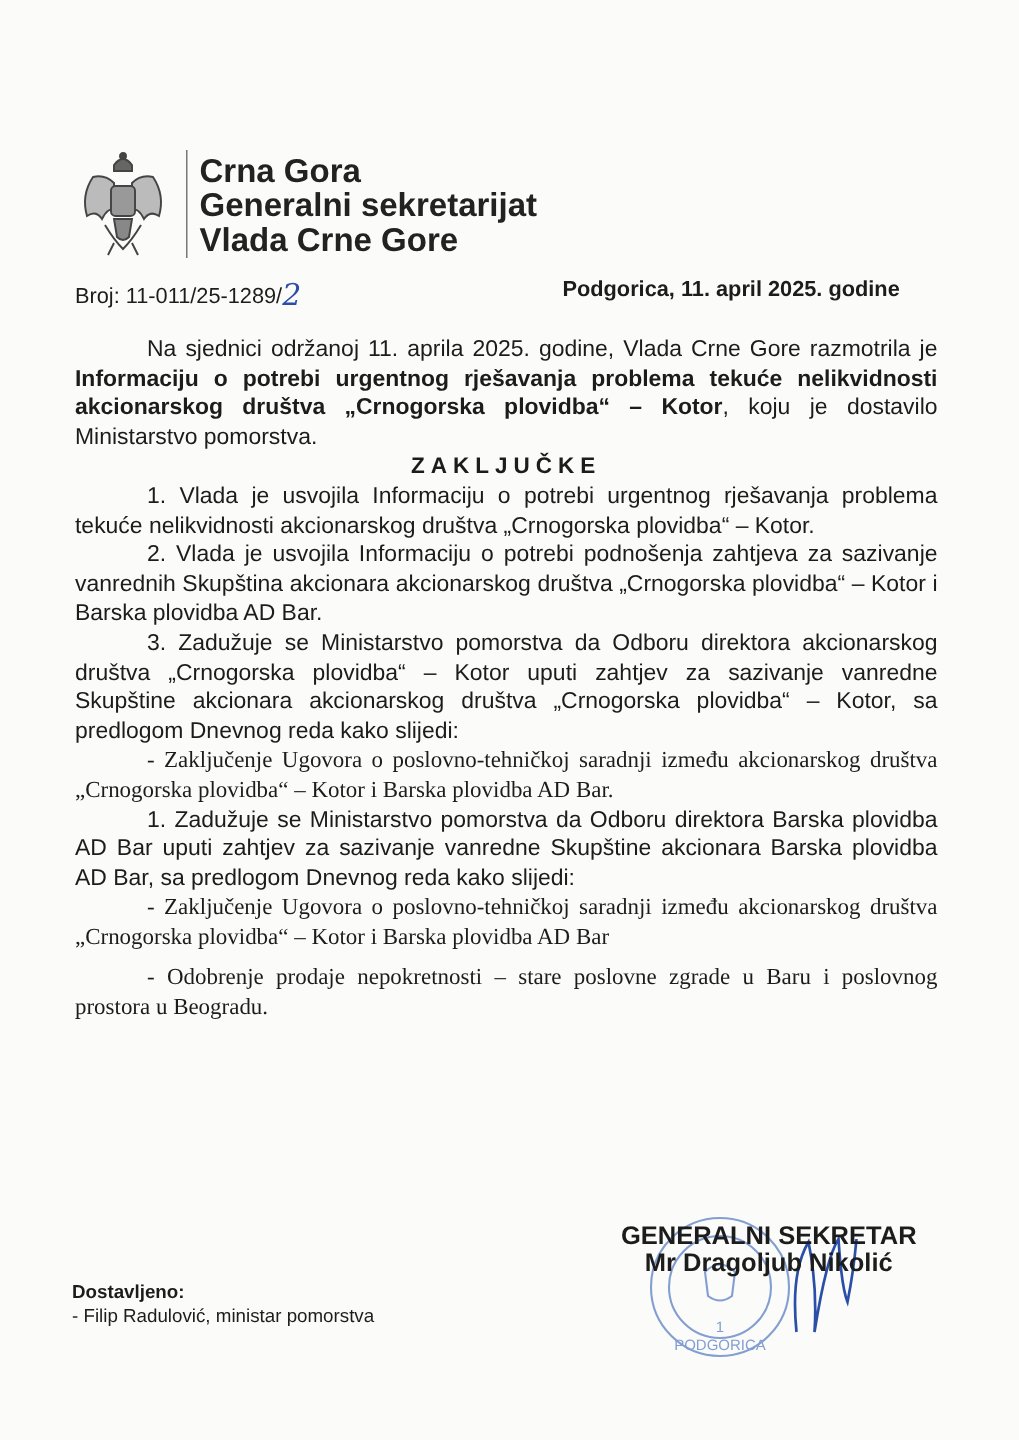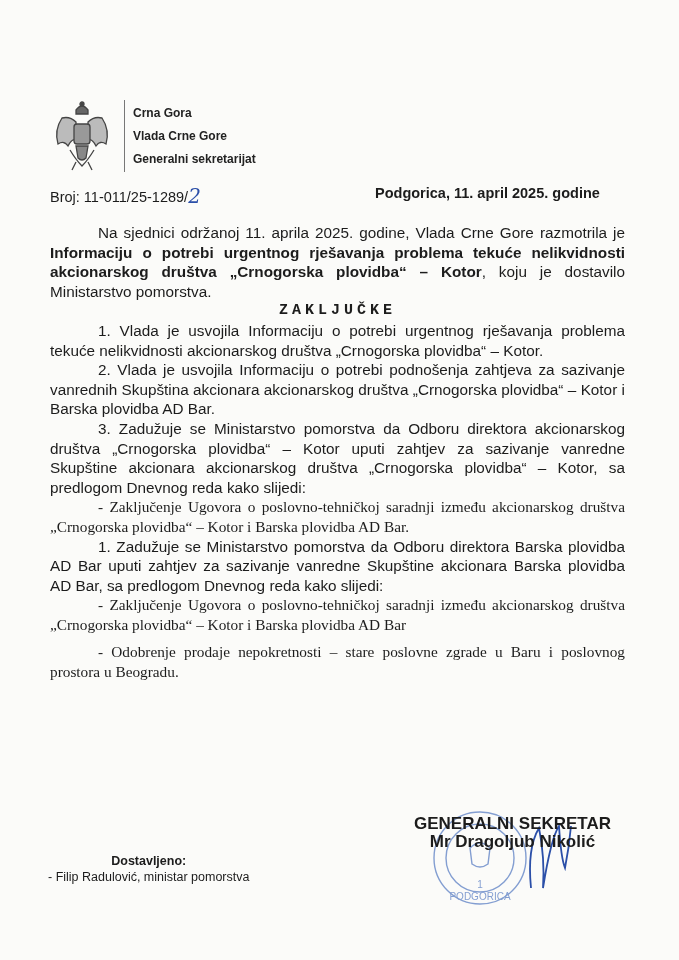--- a/index.html
+++ b/index.html
@@ -7,37 +7,37 @@
       width: 679px; height: 960px; overflow: hidden;
       background: #fbfbf9;
       font-family: "Liberation Sans", sans-serif;
       color: #1c1c1c;
       position: relative;
     }
     .page { position: absolute; left: 0; top: 0; width: 679px; height: 960px; }
     .header { position: absolute; left: 50px; top: 100px; display: flex; align-items: center; }
     .coat { width: 64px; height: 72px; margin-right: 10px; }
     .vbar { width: 1px; height: 72px; background: #777; margin-right: 8px; }
-    .org-lines { font-size: 12px; font-weight: bold; line-height: 23px; color: #222; }
+    .org-lines { font-size: 22px; font-weight: bold; line-height: 23px; color: #222; }
     .ref { position: absolute; left: 50px; top: 183px; font-size: 14.5px; }
     .ref .hand { font-family: "DejaVu Serif", serif; font-style: italic; color: #2b4fa8; font-size: 20px; position: relative; top: 1px; }
     .date { position: absolute; left: 375px; top: 185px; font-size: 14.5px; font-weight: bold; }
     .body-text {
       position: absolute; left: 50px; top: 223px; width: 575px;
       font-size: 15.3px; line-height: 19.6px; text-align: justify;
     }
     .body-text p { margin: 0; text-indent: 48px; }
     .body-text b { font-weight: bold; }
-    .title { text-align: center; font-weight: bold; letter-spacing: 4px; font-size: 15px; margin: 22px 0 21px 0; text-indent: 0 !important; font-family: Liberation Mono, monospace; }
+    .title { text-align: center; font-weight: bold; letter-spacing: 4px; font-size: 15px; margin: 22px 0 21px 0; text-indent: 0 !important; }
     .dash { text-indent: 48px; font-family: Liberation Serif, serif; }
     .spacer { height: 8px; }
     .signature { position: absolute; left: 410px; top: 815px; text-align: center; width: 205px; font-weight: bold; font-size: 17px; line-height: 18px; }
     .stamp { position: absolute; left: 430px; top: 808px; width: 100px; height: 100px; }
     .sig-scribble { position: absolute; left: 525px; top: 818px; width: 50px; height: 75px; }
-    .delivered { position: absolute; left: 48px; top: 853px; font-size: 12.5px; line-height: 16px; text-align: center; }
+    .delivered { position: absolute; left: 48px; top: 853px; font-size: 12.5px; line-height: 16px; }
     .delivered .lbl { font-weight: bold; }
   </style>
 </head>
 <body>
 
 <div class="page">
 
   <div class="header">
     <svg class="coat" viewBox="0 0 64 72">
       <g fill="none" stroke="#444" stroke-width="1.3">
@@ -47,22 +47,22 @@
         <path d="M52 18 Q60 30 56 44 Q50 40 46 46 Q42 38 38 40 L38 22 Q44 16 52 18 Z" fill="#bbb"></path>
         <rect x="24" y="24" width="16" height="20" rx="3" fill="#999"></rect>
         <path d="M26 46 L38 46 L36 58 Q32 62 28 58 Z" fill="#888"></path>
         <path d="M20 50 Q26 60 32 66 Q38 60 44 50"></path>
         <path d="M26 62 L22 70 M38 62 L42 70"></path>
       </g>
     </svg>
     <div class="vbar"></div>
     <div class="org-lines">
       <div>Crna Gora</div>
+      <div>Generalni sekretarijat</div>
       <div>Vlada Crne Gore</div>
-      <div>Generalni sekretarijat</div>
     </div>
   </div>
 
   <div class="ref">
     <span>Broj: 11-011/25-1289/</span><span class="hand">2</span>
   </div>
   <div class="date">Podgorica, 11. april 2025. godine</div>
 
   <div class="body-text">
     <p><span>Na sjednici održanoj 11. aprila 2025. godine, Vlada Crne Gore razmotrila je </span><b>Informaciju o potrebi urgentnog rješavanja problema tekuće nelikvidnosti akcionarskog društva „Crnogorska plovidba“ – Kotor</b><span>, koju je dostavilo Ministarstvo pomorstva.</span></p>

